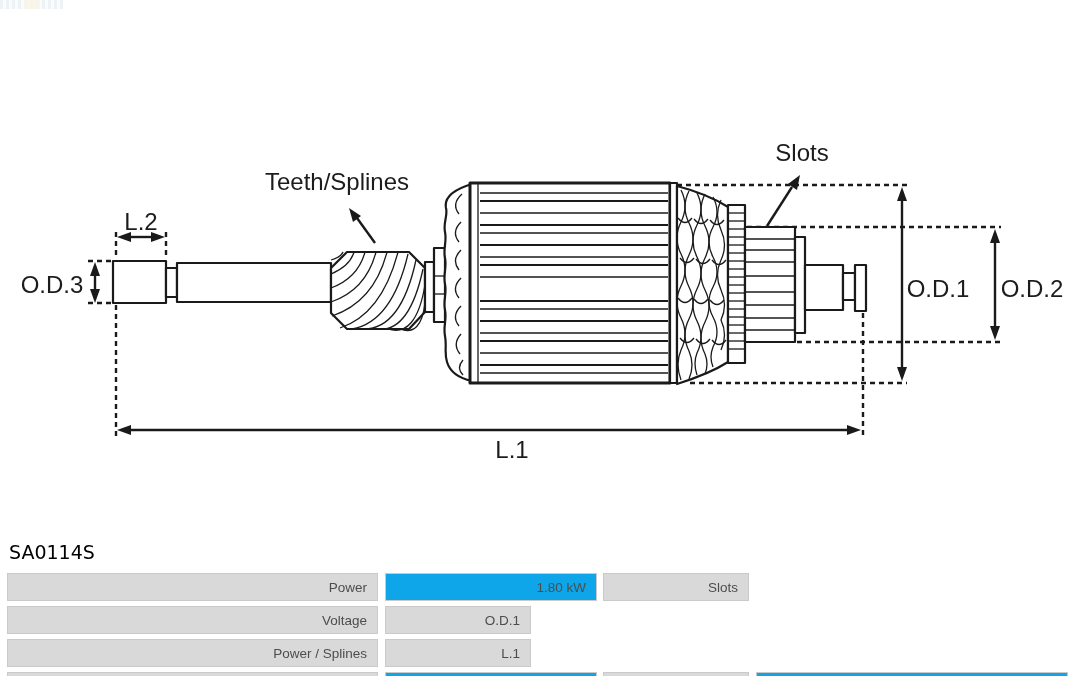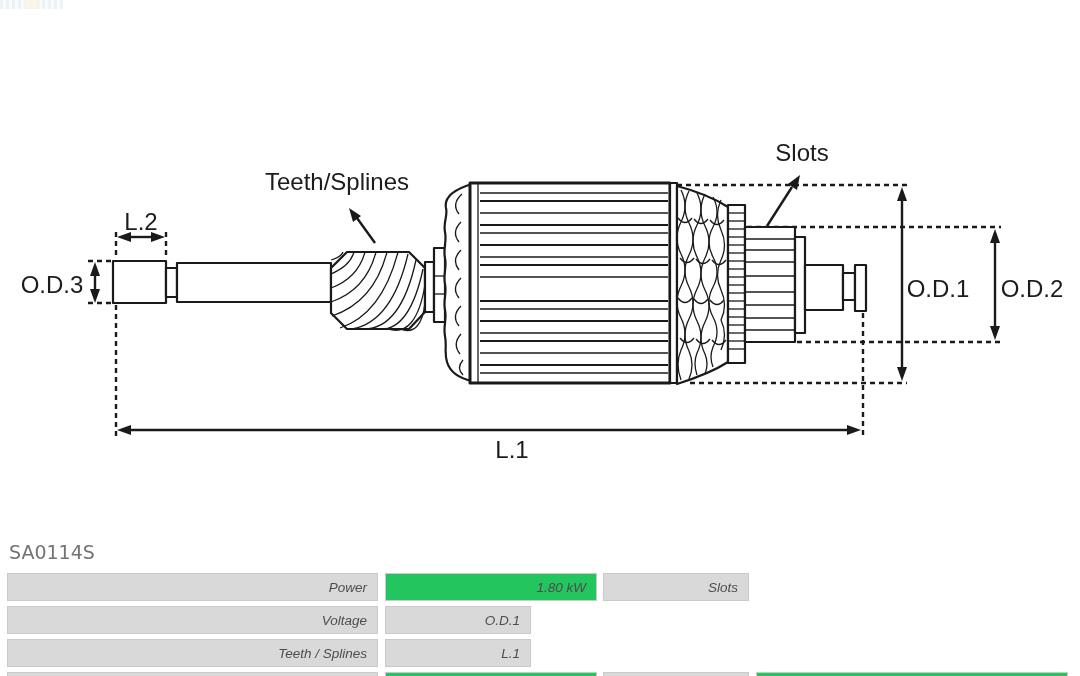--- a/index.html
+++ b/index.html
@@ -19,28 +19,28 @@
   .diagram-svg{position:absolute;left:0;top:0;}
   .diagram-svg text{
     font-family:"Liberation Sans",sans-serif;font-size:24px;fill:#1c1c1c;
   }
   .part-number{
     position:absolute;left:9px;top:541px;
     font-family:"DejaVu Sans","Liberation Sans",sans-serif;
     font-size:19px;color:#cb2129;
   }
   .spec-table{position:absolute;left:7px;top:573px;width:1061px;}
-  .spec-row{display:flex;height:28px;margin-bottom:5px;font-style:italic;}
+  .spec-row{display:flex;height:28px;margin-bottom:5px;}
   .cell{
     box-sizing:border-box;border:1px solid #cacaca;
     display:flex;align-items:center;justify-content:flex-end;
     padding-right:10px;font-size:13.5px;color:#4d4d4d;white-space:pre;
   }
   .cell.lab{background:#d9d9d9;}
-  .cell.val{background:#22c55e;}
+  .cell.val{background:#0ea5e9;}
   .c1{width:371px;margin-right:7px;}
   .c2{width:212px;margin-right:6px;}
   .c3{width:146px;margin-right:7px;}
   .c4{flex:1;}
 </style>
 </head>
 <body>
 
 <div class="page">
 
@@ -235,34 +235,34 @@
 
     <text x="141" y="230" text-anchor="middle">L.2</text>
     <text x="52" y="293" text-anchor="middle">O.D.3</text>
     <text x="337" y="190" text-anchor="middle">Teeth/Splines</text>
     <text x="802" y="161" text-anchor="middle">Slots</text>
     <text x="938" y="297" text-anchor="middle">O.D.1</text>
     <text x="1032" y="297" text-anchor="middle">O.D.2</text>
     <text x="512" y="458" text-anchor="middle">L.1</text>
   </svg>
 
-  <div class="part-number" style="color:#737373">SA0114S</div>
+  <div class="part-number" style="color:#000000">SA0114S</div>
 
   <div class="spec-table">
     <div class="spec-row">
       <div class="cell lab c1">Power</div>
       <div class="cell val c2">1.80 kW</div>
       <div class="cell lab c3">Slots</div>
     </div>
     <div class="spec-row">
       <div class="cell lab c1">Voltage</div>
       <div class="cell lab c3">O.D.1</div>
     </div>
     <div class="spec-row">
-      <div class="cell lab c1">Teeth / Splines</div>
+      <div class="cell lab c1">Power / Splines</div>
       <div class="cell lab c3">L.1</div>
     </div>
 
     <div class="spec-row">
       <div class="cell lab c1"></div>
       <div class="cell val c2"></div>
       <div class="cell lab c3"></div>
       <div class="cell val c4"></div>
     </div>
   </div>

